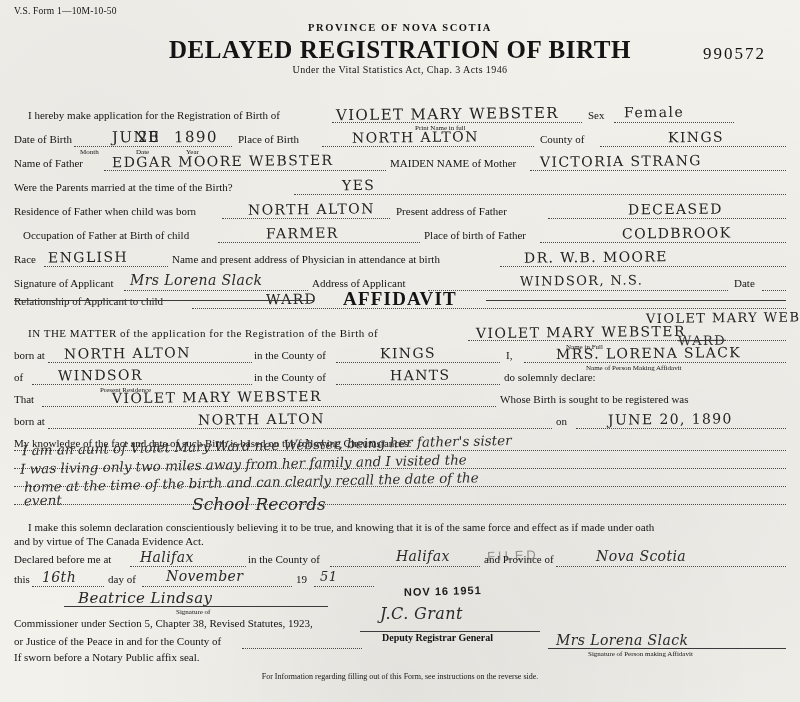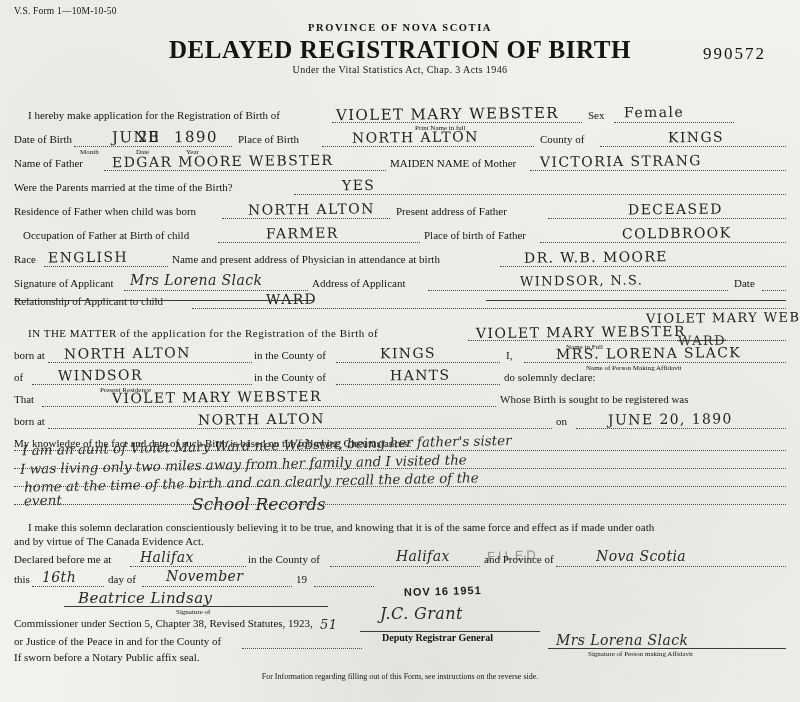--- a/index.html
+++ b/index.html
@@ -192,20 +192,21 @@
   <div class="abs print md" style="left:312px; top:277px;">Address of Applicant</div>
   <div class="abs dots" style="left:428px; top:290px; width:300px;"></div>
   <div class="abs hand" style="left:520px; top:273px; font-size:13px;">WINDSOR, N.S.</div>
   <div class="abs print md" style="left:734px; top:277px;">Date</div>
   <div class="abs dots" style="left:762px; top:290px; width:24px;"></div>
 
   <div class="abs print md" style="left:14px; top:295px;">Relationship of Applicant to child</div>
   <div class="abs dots" style="left:192px; top:308px; width:594px;"></div>
   <div class="abs hand" style="left:266px; top:291px; font-size:14px;">WARD</div>
 
+  <div class="abs print" id="affidavit-title">AFFIDAVIT</div>
   <div class="abs rule" id="affidavit-rule-l"></div>
   <div class="abs rule" id="affidavit-rule-r"></div>
 
   <div class="abs print md" style="left:28px; top:327px; letter-spacing:0.5px;">IN THE MATTER of the application for the Registration of the Birth of</div>
   <div class="abs dots" style="left:468px; top:340px; width:318px;"></div>
   <div class="abs hand" style="left:476px; top:324px; font-size:14px;">VIOLET MARY WEBSTER</div>
   <div class="abs hand" style="left:646px; top:310px; font-size:13px;" style2="">VIOLET MARY WEBSTER</div>
   <div class="abs hand" style="left:678px; top:333px; font-size:13px; text-decoration: line-through; color:#333;">WARD</div>
   <div class="abs print tiny" style="left:566px; top:343px;">Name in Full</div>
 
@@ -268,21 +269,21 @@
   <div class="abs" id="filed">FILED</div>
 
   <div class="abs print md" style="left:14px; top:573px;">this</div>
   <div class="abs dots" style="left:32px; top:586px; width:72px;"></div>
   <div class="abs hand-cursive" style="left:42px; top:569px; font-size:14px;">16th</div>
   <div class="abs print md" style="left:108px; top:573px;">day of</div>
   <div class="abs dots" style="left:142px; top:586px; width:150px;"></div>
   <div class="abs hand-cursive" style="left:166px; top:568px; font-size:14px;">November</div>
   <div class="abs print md" style="left:296px; top:573px;">19</div>
   <div class="abs dots" style="left:314px; top:586px; width:60px;"></div>
-  <div class="abs hand-cursive" style="left:320px; top:569px; font-size:13px;margin-top:48px;">51</div>
+  <div class="abs hand-cursive" style="left:320px; top:569px; font-size:13px;">51</div>
 
   <div class="abs hand-cursive" style="left:78px; top:589px; font-size:15px;">Beatrice Lindsay</div>
   <div class="abs rule" style="left:64px; top:606px; width:264px;"></div>
   <div class="abs print tiny" style="left:176px; top:608px;">Signature of</div>
 
   <div class="abs" id="stamp">NOV 16 1951</div>
 
   <div class="abs print md" style="left:14px; top:617px;">Commissioner under Section 5, Chapter 38, Revised Statutes, 1923,</div>
   <div class="abs print md" style="left:14px; top:635px;">or Justice of the Peace in and for the County of</div>
   <div class="abs dots" style="left:242px; top:648px; width:120px;"></div>

